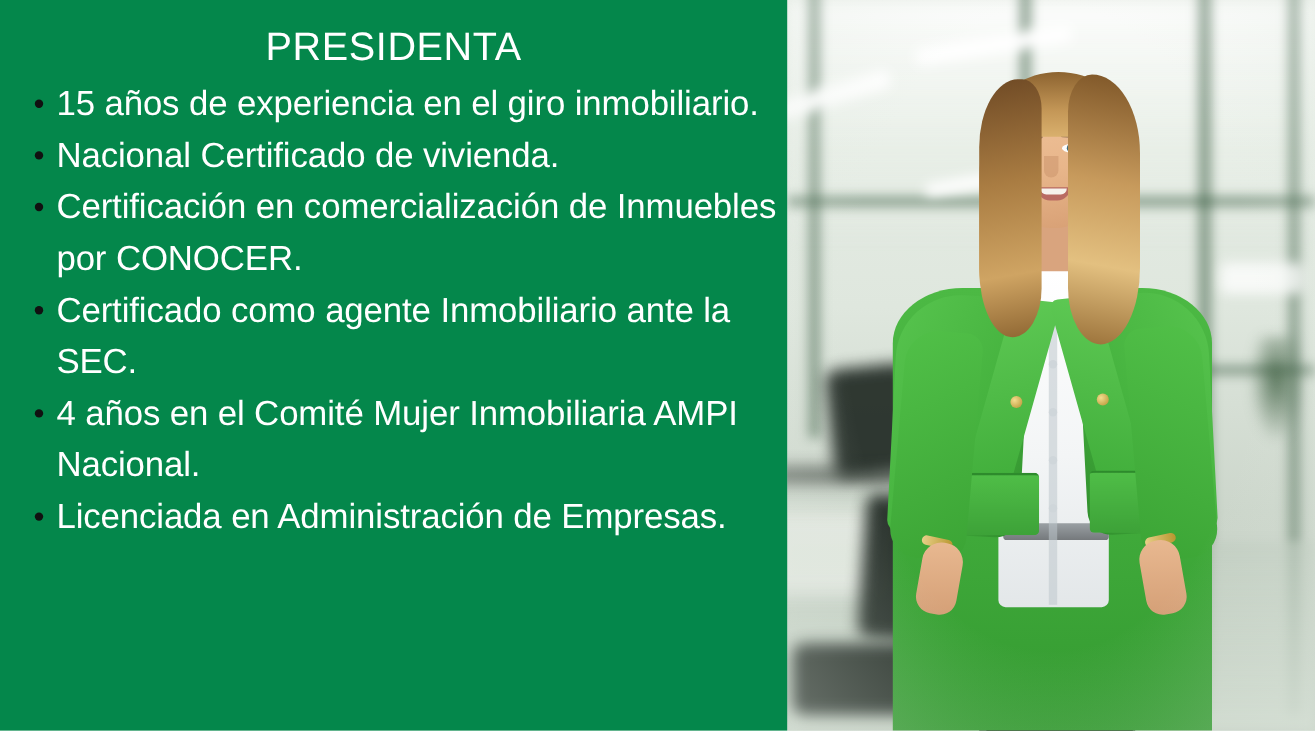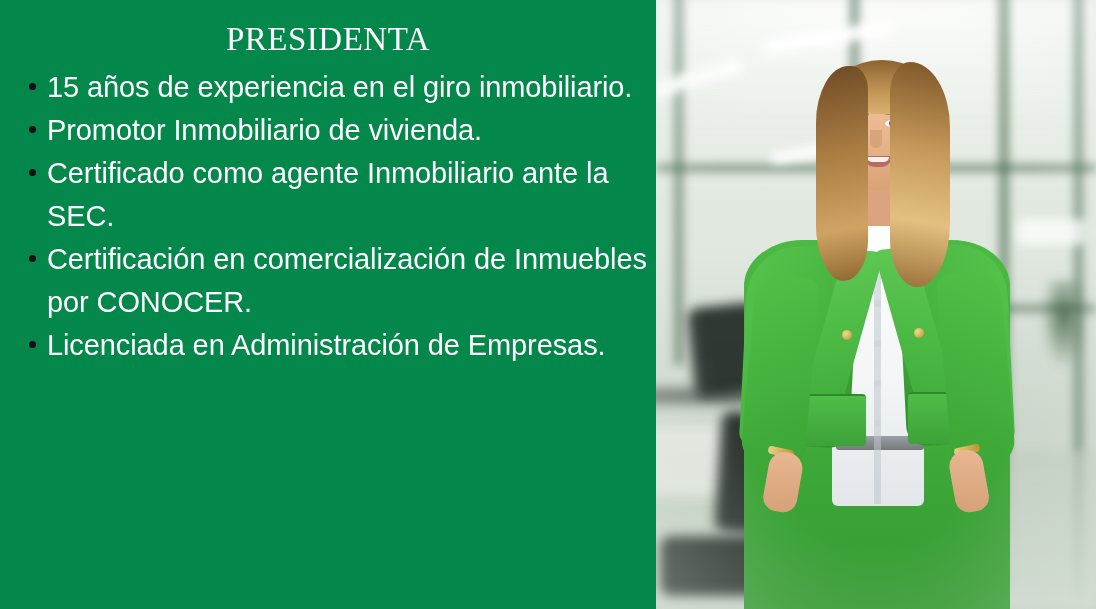--- a/index.html
+++ b/index.html
@@ -31,21 +31,21 @@
     z-index: 3;
   }
 
   .title-block {
     width: 100%;
     padding-top: 22px;
     text-align: center;
   }
 
   .title-main {
-    font-family: Liberation Serif, serif;
+    font-family: Liberation Sans, sans-serif;
     font-size: 33px;
     font-weight: 400;
     color: #ffffff;
     letter-spacing: 0.5px;
     line-height: 1.05;
   }
 
   .title-sub {
     font-family: "Liberation Sans", sans-serif;
     font-size: 25px;
@@ -523,22 +523,23 @@
   </div>
 
   <div class="green-panel">
 
     <div class="title-block">
       <div class="title-main">PRESIDENTA</div>
     </div>
 
     <ul class="bullet-list">
       <li class="bullet-item">15 años de experiencia en el giro inmobiliario.</li>
-      <li class="bullet-item">Promotor Inmobiliario de vivienda.</li>
+      <li class="bullet-item">Nacional Certificado de vivienda.</li>
+      <li class="bullet-item">Certificación en comercialización de Inmuebles por CONOCER.</li>
       <li class="bullet-item">Certificado como agente Inmobiliario ante la SEC.</li>
-      <li class="bullet-item">Certificación en comercialización de Inmuebles por CONOCER.</li>
+      <li class="bullet-item">4 años en el Comité Mujer Inmobiliaria AMPI Nacional.</li>
       <li class="bullet-item">Licenciada en Administración de Empresas.</li>
 
     </ul>
 
   </div>
 
 </div>
 
 </body></html>

